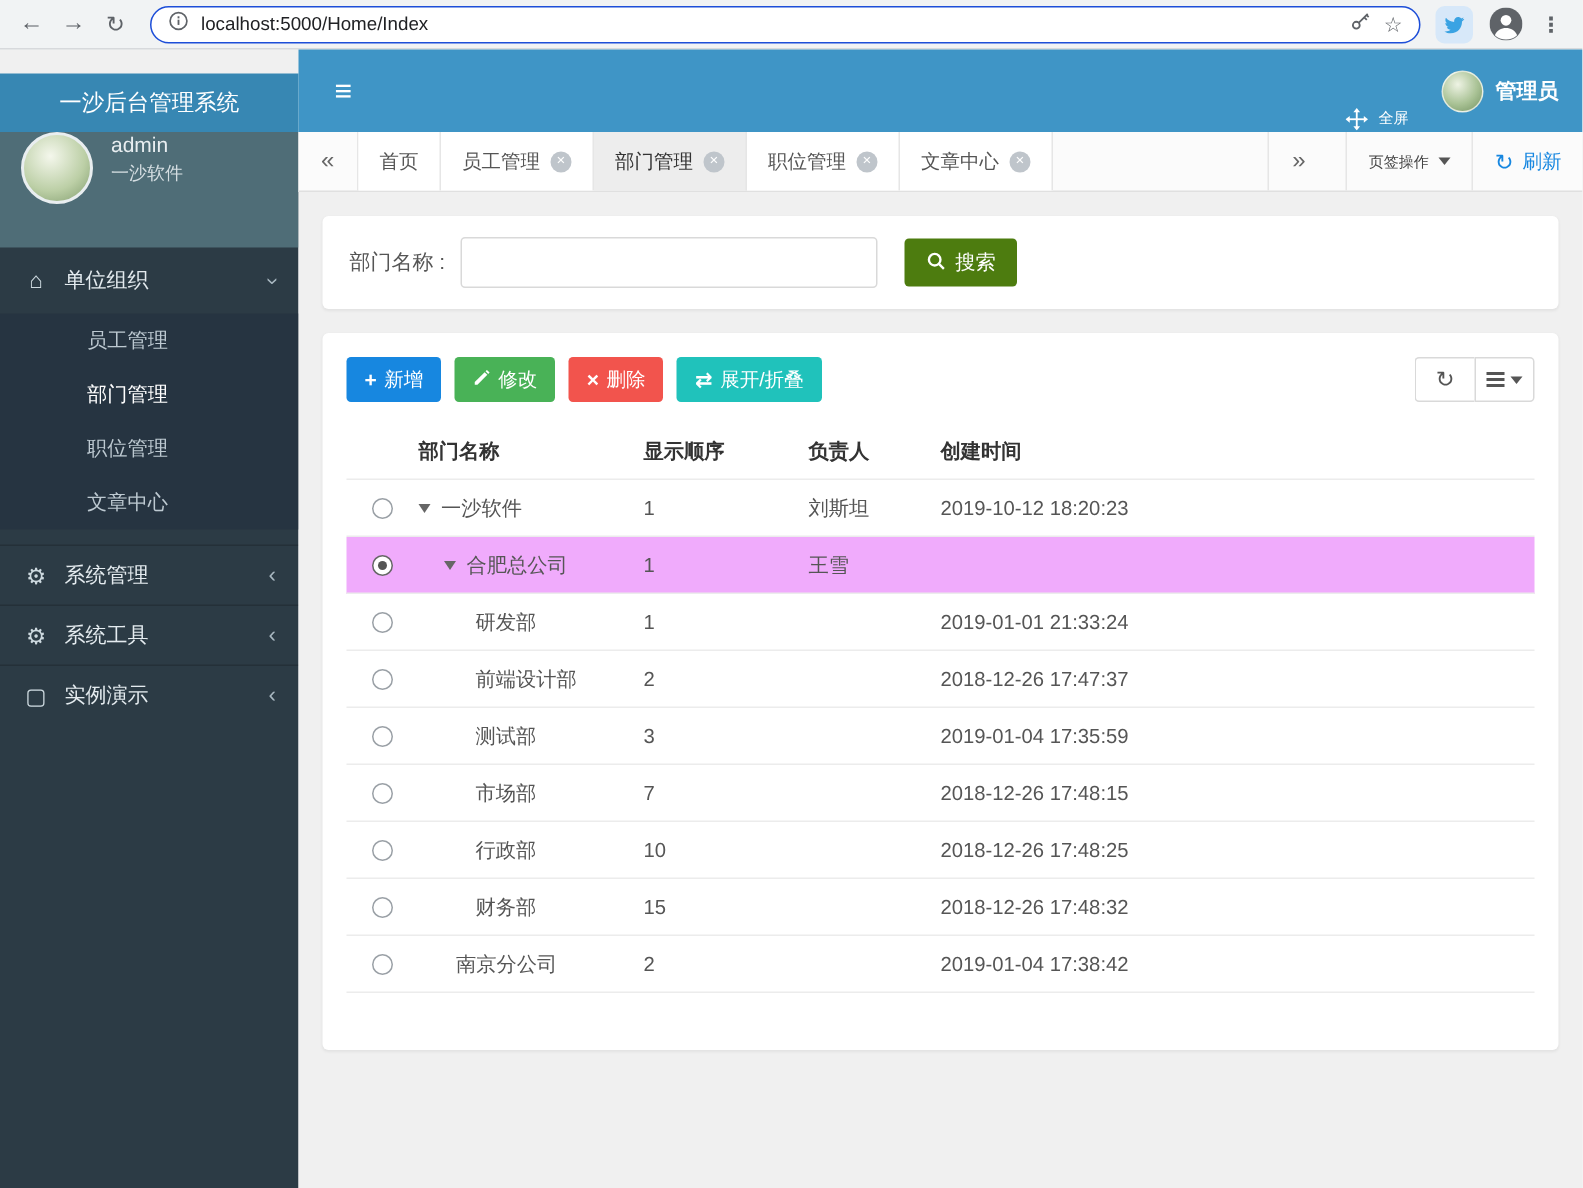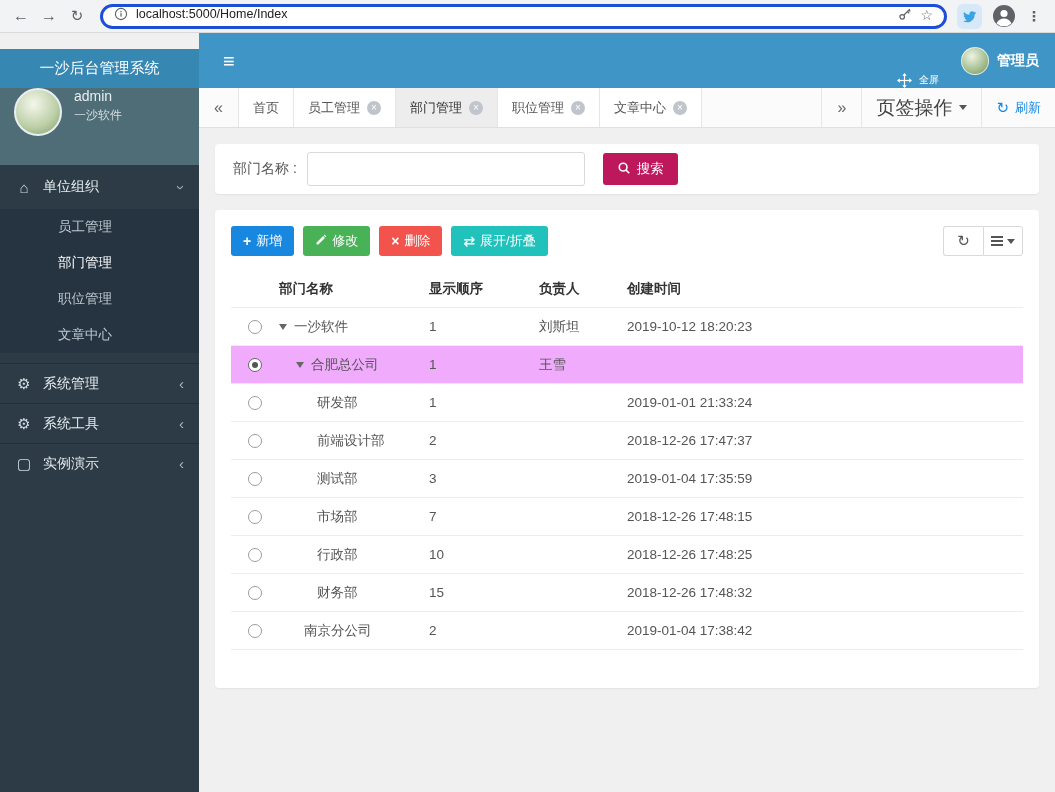--- a/index.html
+++ b/index.html
@@ -3,21 +3,21 @@
 <meta charset="utf-8">
 <style>
   * { margin:0; padding:0; box-sizing:border-box; }
   body { font-family:"Liberation Sans","DejaVu Sans",sans-serif; }
   .screen { width:1055px; height:792px; position:relative; background:#f0f0f0; overflow:hidden; }
 
   
   .chrome { height:33px; background:#f1f3f4; border-bottom:1px solid #d7d9dc; display:flex; align-items:center; padding:0 8px; gap:2px; }
   .ch-btn { width:26px; height:26px; display:flex; align-items:center; justify-content:center; color:#5f6368; font-size:16px; border-radius:50%; cursor:pointer; }
   .ch-btn.reload { font-size:15px; }
-  .omnibox { flex:1; height:25px; background:#fff; border:3px solid #1d4ed8; border-radius:13px; display:flex; align-items:flex-start; padding:0 11px; gap:8px; margin:0 8px; }
+  .omnibox { flex:1; height:25px; background:#fff; border:1px solid #1d4ed8; border-radius:13px; display:flex; align-items:center; padding:0 11px; gap:8px; margin:0 8px; }
   .url { font-size:12.5px; color:#202124; }
   .flex1 { flex:1; }
   .star { color:#5f6368; font-size:14px; cursor:pointer; }
   .ext { width:25px; height:25px; background:#d7e8f9; border-radius:6px; display:flex; align-items:center; justify-content:center; margin-right:4px; cursor:pointer; }
   .chrome-avatar { width:23px; height:23px; border-radius:50%; display:flex; align-items:center; justify-content:center; margin:0 4px; cursor:pointer; }
   .dots { font-size:14px; font-weight:bold; }
 
   
   .topbar { height:55px; display:flex; }
   .logo { width:199px; background:#3787b3; color:#fff; font-size:15px; display:flex; align-items:center; justify-content:center; cursor:pointer;margin-top:16px; }
@@ -46,31 +46,31 @@
   .mi.sub.active { color:#ffffff; }
 
   
   .main { flex:1; display:flex; flex-direction:column; min-width:0; background:#f0f0f0; }
   .tabbar { height:40px; background:#fbfbfb; border-bottom:1px solid #e0e0e0; display:flex; align-items:stretch; }
   .tab-scroll { width:40px; display:flex; align-items:center; justify-content:center; color:#666; font-size:16px; cursor:pointer; border-right:1px solid #e6e6e6; }
   .tab-scroll.rt { border-right:none; border-left:1px solid #e6e6e6; }
   .tab { display:flex; align-items:center; gap:7px; padding:0 14px; border-right:1px solid #e6e6e6; font-size:13px; color:#555; background:#fff; cursor:pointer; }
   .tab.active { background:#ededed; color:#333; }
   .tab-close { width:14px; height:14px; border-radius:50%; background:#bfc5cb; color:#fff; font-size:10px; line-height:14px; text-align:center; cursor:pointer; }
-  .tab-ops { display:flex; align-items:center; gap:7px; padding:0 14px; font-size:19px; color:#444; border-left:1px solid #e6e6e6; cursor:pointer; }
+  .tab-ops { display:flex; align-items:center; gap:7px; padding:0 14px; font-size:10px; color:#444; border-left:1px solid #e6e6e6; cursor:pointer;margin-left:12px; }
   .tab-refresh { display:flex; align-items:center; gap:6px; padding:0 14px; font-size:13px; color:#1787e0; border-left:1px solid #e6e6e6; cursor:pointer; }
   .ricon { font-size:15px; }
   .caret { width:0; height:0; border-left:4px solid transparent; border-right:4px solid transparent; border-top:5px solid #555; display:inline-block; }
 
   .content { flex:1; padding:16px; overflow:hidden; }
   .panel { background:#fff; border-radius:4px; box-shadow:0 1px 2px rgba(0,0,0,.06); }
-  .search-panel { height:50px; display:flex; align-items:center; padding:16px 18px; margin-bottom:16px; }
+  .search-panel { height:62px; display:flex; align-items:center; padding:16px 18px; margin-bottom:16px; }
   .s-label { font-size:14px; color:#555; margin-right:10px; }
   .s-input { width:278px; height:34px; border:1px solid #d9d9d9; border-radius:3px; padding:0 10px; font-size:13px; outline:none; font-family:inherit; }
-  .s-btn { height:32px; background:#be185d; color:#fff; border:none; border-radius:3px; padding:0 14px; font-size:13.5px; display:flex; align-items:center; gap:6px; margin-left:18px; cursor:pointer; font-family:inherit; }
+  .s-btn { height:32px; background:#4d7c0f; color:#fff; border:none; border-radius:3px; padding:0 14px; font-size:13.5px; display:flex; align-items:center; gap:6px; margin-left:18px; cursor:pointer; font-family:inherit; }
 
   .main-panel { height:478px; padding:16px 16px 0; }
   .toolbar { display:flex; align-items:center; gap:9px; margin-bottom:14px; }
   .btn { height:30px; border:none; border-radius:3px; color:#fff; font-size:13px; padding:0 12px; display:flex; align-items:center; gap:5px; cursor:pointer; font-family:inherit; }
   .btn .bicon { font-size:14px; font-weight:bold; line-height:1; }
   .blue { background:#1787e0; } .green { background:#49b257; } .red { background:#f2544d; } .teal { background:#20c2bb; }
   .icon-group { display:flex; }
   .ibtn { width:40px; height:30px; background:#fff; border:1px solid #d9d9d9; color:#555; display:flex; align-items:center; justify-content:center; gap:4px; font-size:15px; cursor:pointer; }
   .ibtn.first { border-radius:3px 0 0 3px; border-right:none; }
   .ibtn.last { border-radius:0 3px 3px 0; }

